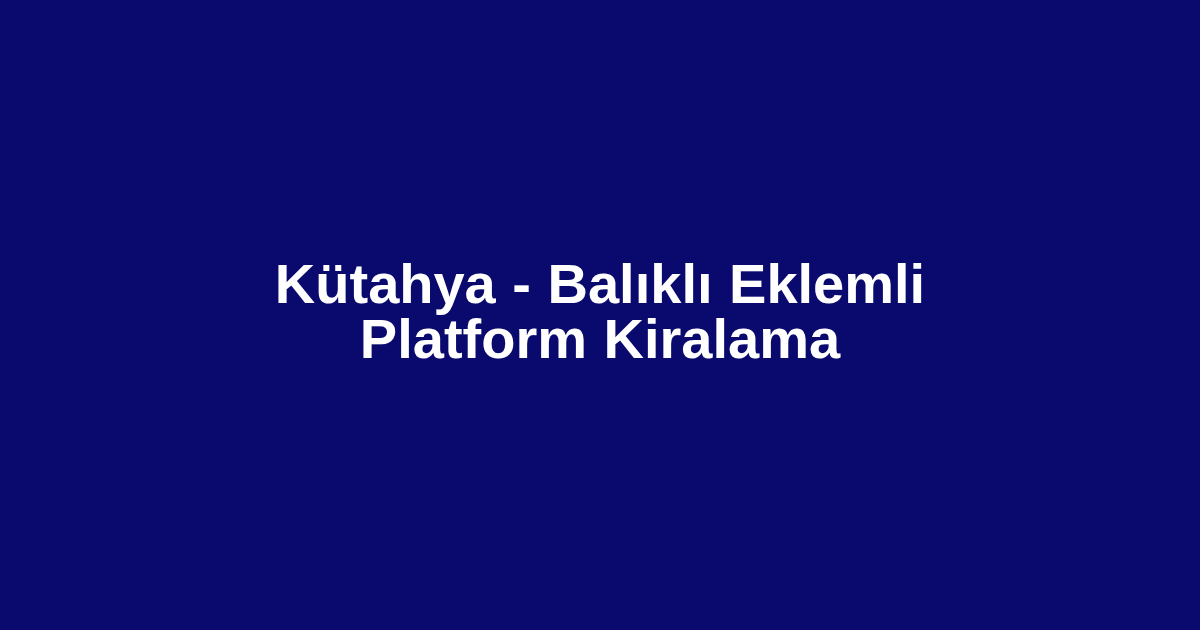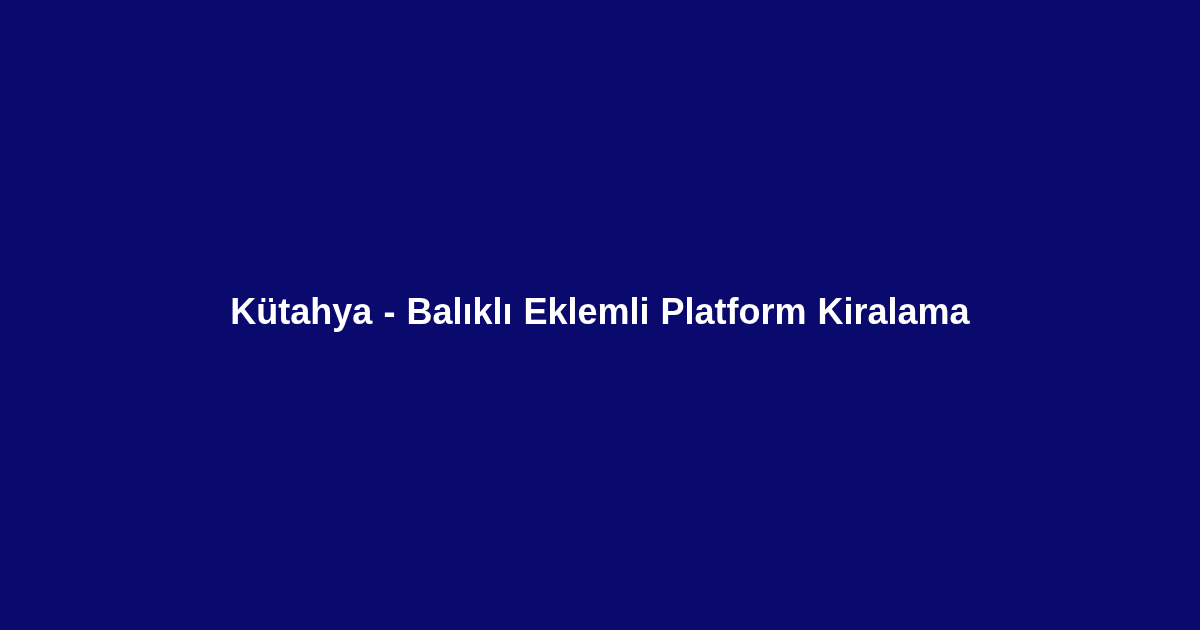--- a/index.html
+++ b/index.html
@@ -33,21 +33,21 @@
     
     margin-top: -8px;
   }
 
   .og-title {
     margin: 0;
     padding: 0;
     color: #ffffff;
     font-family: "Liberation Sans", "DejaVu Sans", sans-serif;
     font-weight: bold;
-    font-size: 36px;
+    font-size: 56px;
     line-height: 55px;
     letter-spacing: 0px;
     word-spacing: 1px;
     text-align: center;
     -webkit-font-smoothing: antialiased;
   }
 </style>
 </head>
 <body>
 

